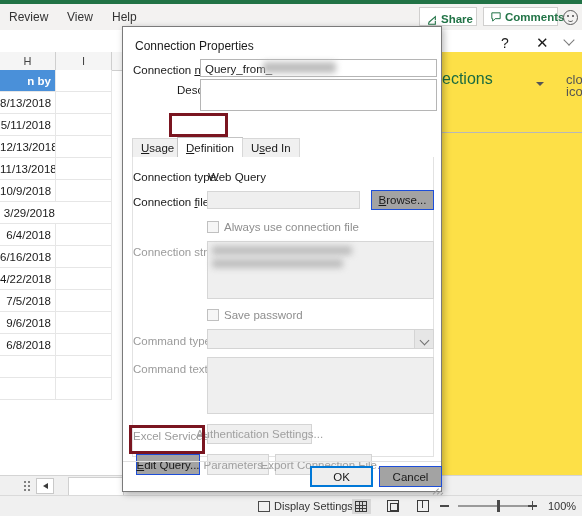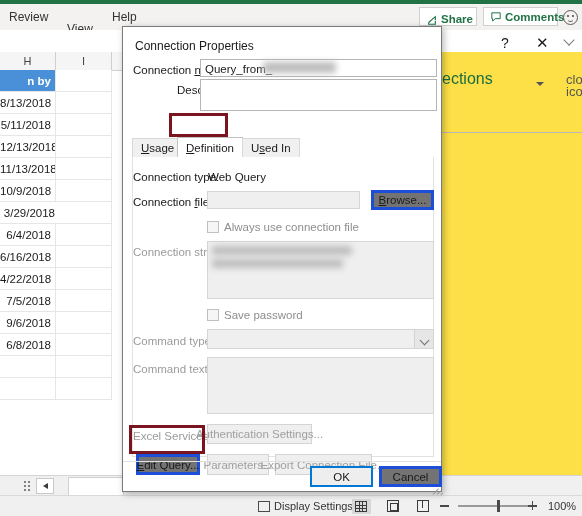--- a/index.html
+++ b/index.html
@@ -473,22 +473,22 @@
     width: 302px; height: 300px;
     background: #ffffff;
     border-left: 1px solid #e2e2e2;
     border-right: 1px solid #e2e2e2;
     border-bottom: 1px solid #e2e2e2;
     box-sizing: border-box;
   }
 
   .btn {
     position: absolute;
-    background: #737373;
-    border: 3px solid #1d4ed8;
+    background: #a3a3a3;
+    border: 1px solid #1d4ed8;
     box-sizing: border-box;
     font-size: 11.5px;
     color: #1a1a1a;
     text-align: center;
     white-space: nowrap;
     display: flex;
     align-items: center;
     justify-content: center;
   }
   .btn.disabled {
@@ -572,21 +572,21 @@
 </style>
 </head>
 <body>
 
 <div id="excel-root">
 
   <div class="ribbon-green"></div>
 
   <div class="ribbon-tabs">
     <div class="rtab" style="left:2px;">Review</div>
-    <div class="rtab" style="left:60px;margin-top:12px;">View</div>
+    <div class="rtab" style="left:60px;">View</div>
     <div class="rtab" style="left:105px;">Help</div>
 
     <div class="ribbon-right-btn" style="left:419px; width:58px;align-items:flex-end;">
       <span style="display:inline-block;width:10px;height:10px;">
         <svg viewBox="0 0 12 12" width="10" height="10">
             <path d="M2 9 L10 2 L10 6" fill="none" stroke="#217346" stroke-width="1.3"></path>
             <path d="M2 9 L2 11 L10 11 L10 7" fill="none" stroke="#217346" stroke-width="1.3"></path>
           </svg>
       </span>
       <span>Share</span>

